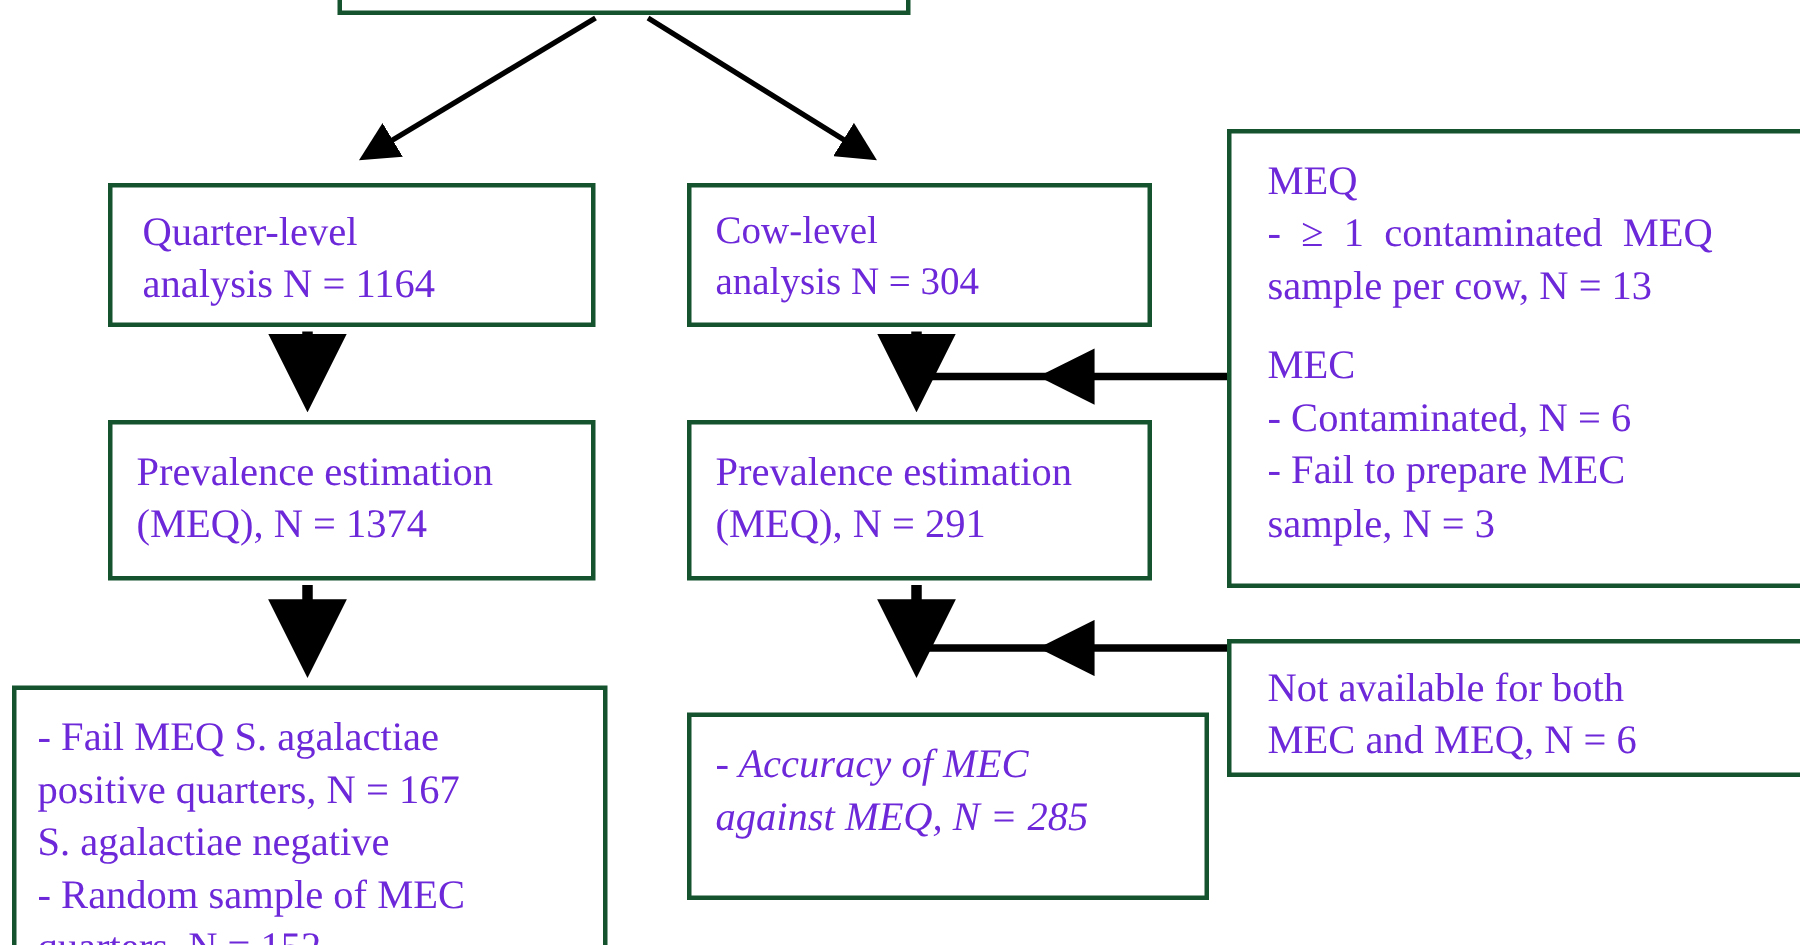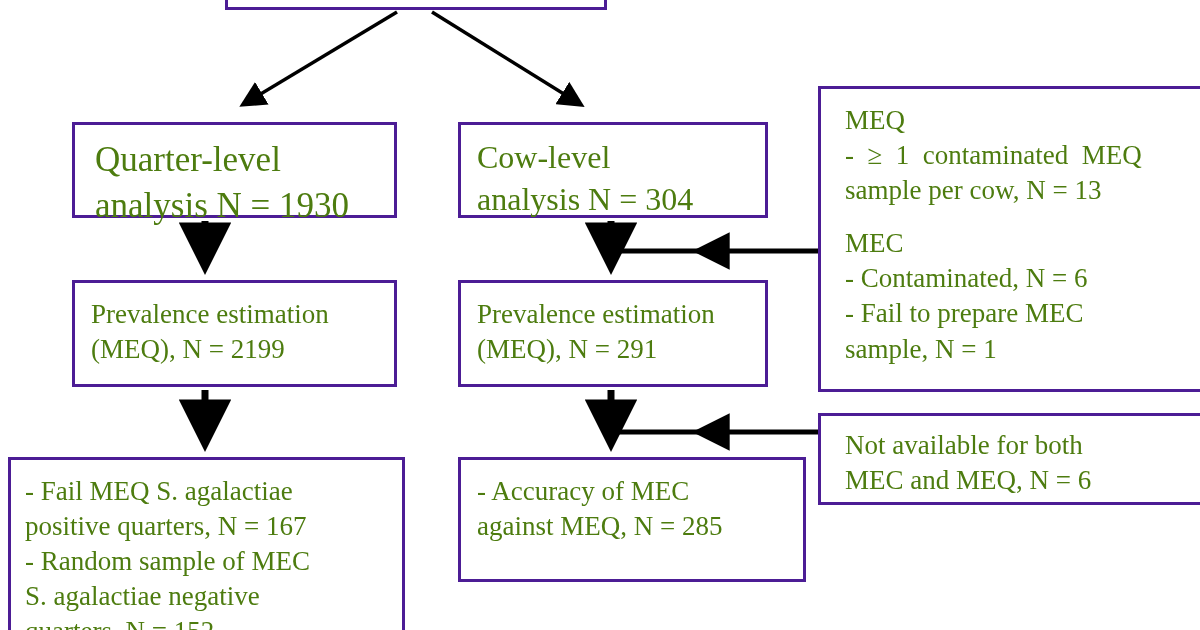--- a/index.html
+++ b/index.html
@@ -11,38 +11,38 @@
     position: relative;
     width: 1200px;
     height: 630px;
     background: #ffffff;
     font-family: "Liberation Serif", serif;
     overflow: hidden;
   }
   .box {
     position: absolute;
     box-sizing: border-box;
-    border: 3px solid #4c1d95;
+    border: 3px solid #14532d;
     background: #ffffff;
-    color: #4d7c0f;
+    color: #6d28d9;
     line-height: 1.30;
   }
   .box .txt {
     display: block;
     white-space: pre-wrap;
   }
   .b-top        { left: 225px;  top: -58px;  width: 382px; height: 68px; }
-  .b-quarter    { left: 72px;   top: 122px;  width: 325px; height: 96px;  font-size: 35px; padding: 12px 0 0 20px; }
-  .b-cow        { left: 458px;  top: 122px;  width: 310px; height: 96px;  font-size: 32px; padding: 12px 0 0 16px; }
+  .b-quarter    { left: 72px;   top: 122px;  width: 325px; height: 96px;  font-size: 27px; padding: 12px 0 0 20px; }
+  .b-cow        { left: 458px;  top: 122px;  width: 310px; height: 96px;  font-size: 26px; padding: 12px 0 0 16px; }
   .b-prevq      { left: 72px;   top: 280px;  width: 325px; height: 107px; font-size: 27px; padding: 14px 0 0 16px; }
   .b-prevc      { left: 458px;  top: 280px;  width: 310px; height: 107px; font-size: 27px; padding: 14px 0 0 16px; }
   .b-resq       { left: 8px;    top: 457px;  width: 397px; height: 196px; font-size: 27px; padding: 14px 0 0 14px; }
-  .b-resc       { left: 458px;  top: 457px;  width: 348px; height: 125px; font-size: 27px; padding: 14px 0 0 16px; }
+  .b-resc       { left: 458px;  top: 475px;  width: 348px; height: 125px; font-size: 27px; padding: 14px 0 0 16px; font-style: italic; }
   .b-meq        { left: 818px;  top: 86px;   width: 382px; height: 306px; font-size: 27px; padding: 14px 0 0 24px; border-right: none; }
-  .b-notavail   { left: 818px;  top: 413px;  width: 382px; height: 92px;  font-size: 27px; padding: 12px 0 0 24px; border-right: none; }
+  .b-notavail   { left: 818px;  top: 426px;  width: 382px; height: 92px;  font-size: 27px; padding: 12px 0 0 24px; border-right: none; }
 
   .ital { }
 
   svg.arrows {
     position: absolute;
     left: 0; top: 0;
     width: 1200px;
     height: 630px;
     pointer-events: none;
   }
@@ -77,60 +77,60 @@
     <line x1="818" y1="432" x2="700" y2="432" stroke="#000000" stroke-width="5" marker-end="url(#ah)"></line>
     <line x1="700" y1="432" x2="611" y2="432" stroke="#000000" stroke-width="5"></line>
   </svg>
 
   <div class="box b-top">
     <span class="txt"></span>
   </div>
 
   <div class="box b-quarter">
     <span class="txt">Quarter-level</span>
-    <span class="txt">analysis N = 1930</span>
+    <span class="txt">analysis N = 1164</span>
   </div>
 
   <div class="box b-cow">
     <span class="txt">Cow-level</span>
     <span class="txt">analysis N = 304</span>
   </div>
 
   <div class="box b-prevq">
     <span class="txt">Prevalence estimation</span>
-    <span class="txt">(MEQ), N = 2199</span>
+    <span class="txt">(MEQ), N = 1374</span>
   </div>
 
   <div class="box b-prevc">
     <span class="txt">Prevalence estimation</span>
     <span class="txt">(MEQ), N = 291</span>
   </div>
 
   <div class="box b-resq">
     <span class="txt"><span>- Fail MEQ </span><span class="ital">S. agalactiae</span></span>
     <span class="txt">positive quarters, N = 167</span>
+    <span class="txt"><span class="ital">S. agalactiae</span><span> negative</span></span>
     <span class="txt">- Random sample of MEC</span>
-    <span class="txt"><span class="ital">S. agalactiae</span><span> negative</span></span>
     <span class="txt">quarters, N = 152</span>
   </div>
 
   <div class="box b-resc">
     <span class="txt">- Accuracy of MEC</span>
     <span class="txt">against MEQ, N = 285</span>
   </div>
 
   <div class="box b-meq">
     <span class="txt">MEQ</span>
     <span class="txt">-  ≥  1  contaminated  MEQ</span>
     <span class="txt">sample per cow, N = 13</span>
     <span class="txt" style="height:18px"></span>
     <span class="txt">MEC</span>
     <span class="txt">- Contaminated, N = 6</span>
     <span class="txt">- Fail to prepare MEC</span>
-    <span class="txt">sample, N = 1</span>
+    <span class="txt">sample, N = 3</span>
   </div>
 
   <div class="box b-notavail">
     <span class="txt">Not available for both</span>
     <span class="txt">MEC and MEQ, N = 6</span>
   </div>
 
 </div>
 
 </body></html>

